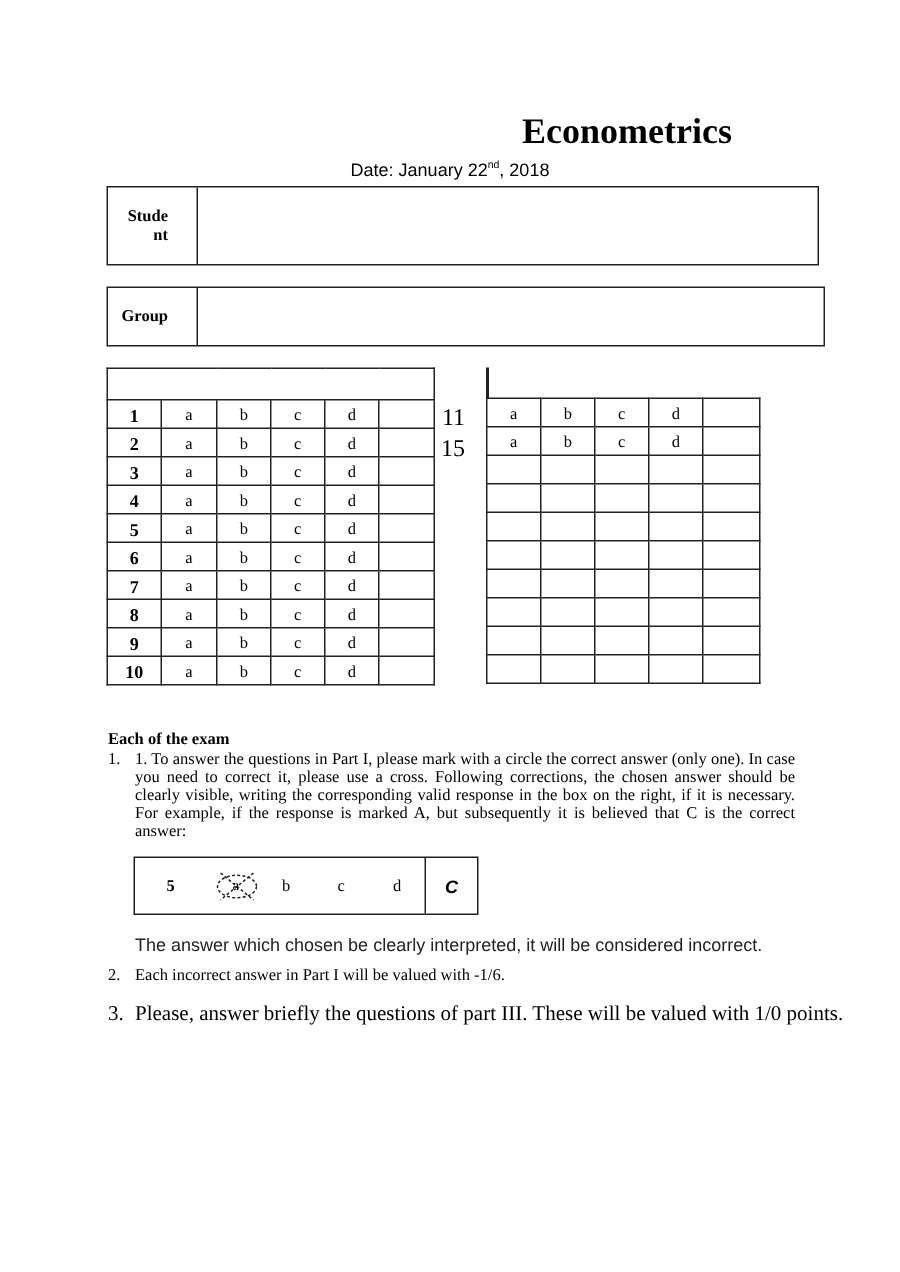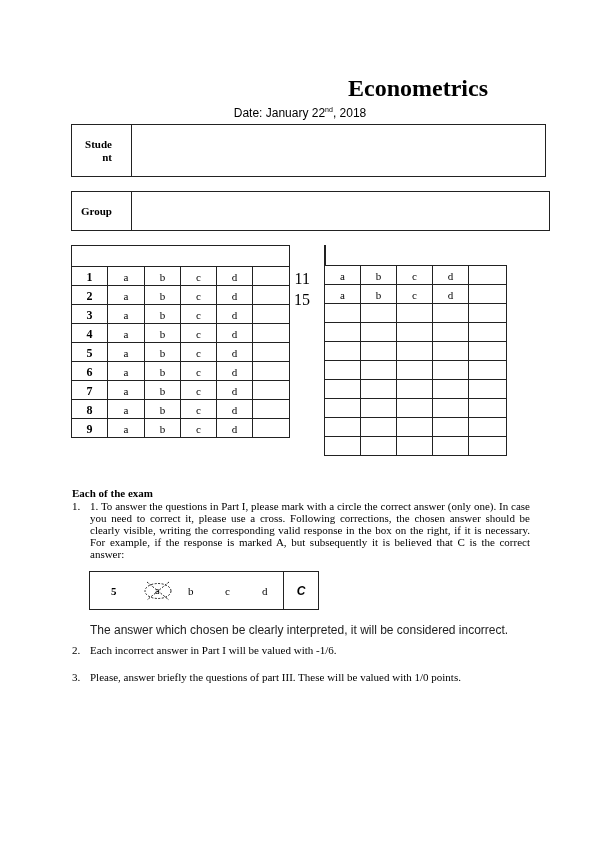--- a/index.html
+++ b/index.html
@@ -25,21 +25,21 @@
   .li { position:relative; padding-left:18px; text-align:justify; }
   .li .mk { position:absolute; left:0; top:0; }
 
   .example { left:89px; top:571px; width:230px; height:39px; border:1.2px solid #222; box-sizing:border-box; display:flex; font-size:11px; }
   .example .opts { width:193px; border-right:1.2px solid #222; position:relative; }
   .example .opts span { position:absolute; top:13px; }
   .example .ans-cell { flex:1; display:flex; align-items:center; justify-content:center; font-family:"Liberation Sans", sans-serif; font-style:italic; font-weight:bold; font-size:12px; }
 
   .note { left:90px; top:623px; font-family:"Liberation Sans", sans-serif; font-size:12px; line-height:14px; color:#222; }
   .item2 { left:72px; top:644px; font-size:11px; line-height:12px; }
-  .item3 { left:72px; top:671px; font-size:11px; line-height:12px; }
+  .item3 { left:72px; top:671px; font-size:14px; line-height:12px; }
   .item2 .mk, .item3 .mk { display:inline-block; width:18px; }
 </style>
 </head>
 <body>
 
 <div class="abs title">Econometrics</div>
 <div class="abs date"><span>Date: January 22</span><sup>nd</sup><span>, 2018</span></div>
 
 <div class="abs idbox" style="left:71px; top:124px; width:475px; height:53px;">
   <div class="lbl">
@@ -125,20 +125,28 @@
       <tr>
         <td class="num">8</td>
         <td>a</td>
         <td>b</td>
         <td>c</td>
         <td>d</td>
         <td></td>
       </tr>
       <tr>
         <td class="num">9</td>
+        <td>a</td>
+        <td>b</td>
+        <td>c</td>
+        <td>d</td>
+        <td></td>
+      </tr>
+      <tr>
+        <td class="num">10</td>
         <td>a</td>
         <td>b</td>
         <td>c</td>
         <td>d</td>
         <td></td>
       </tr>
     </tbody>
 </table>
 
 <div class="abs" style="left:324px; top:245px; width:1.5px; height:21px; background:#222;"></div>

